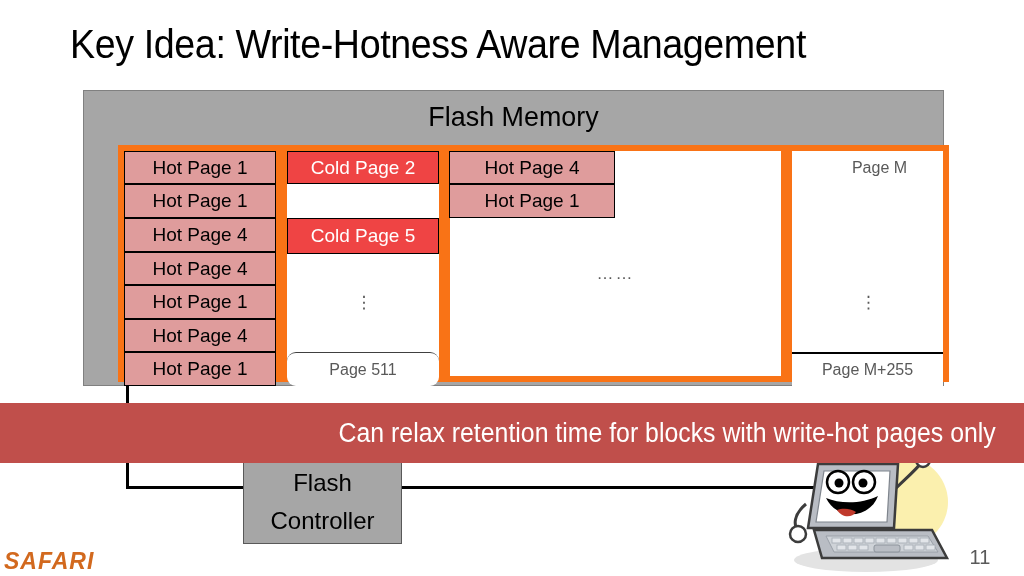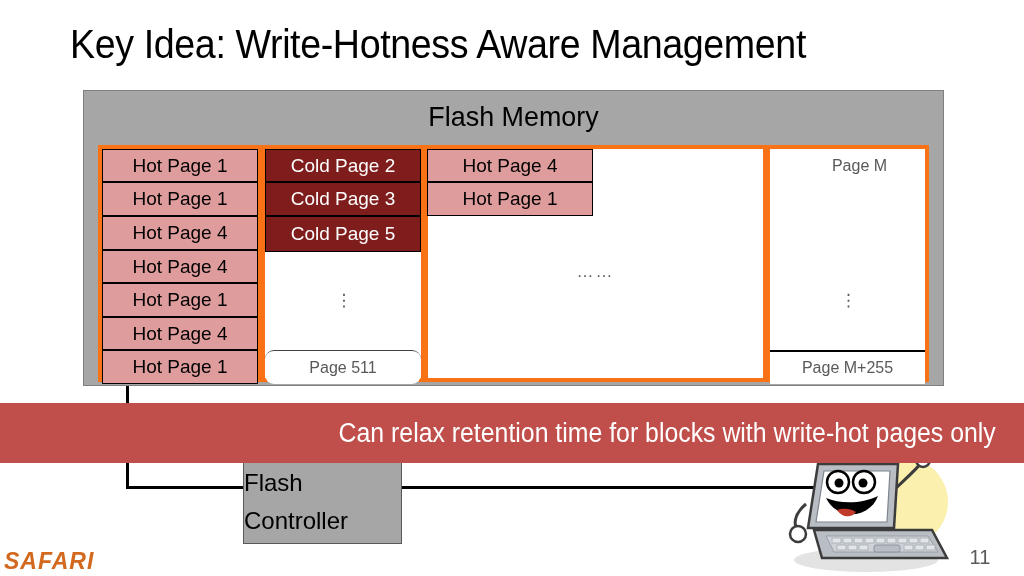--- a/index.html
+++ b/index.html
@@ -53,22 +53,23 @@
     font-size: 28px;
     line-height: 36px;
     color: #000000;
     transform: scaleX(0.96);
   }
 
   
   .block {
     position: absolute;
     background: #ffffff;
-    border: 4px solid #f97316;
+    border: 6px solid #f97316;
     box-sizing: border-box;
+    margin-left: 20px;
   }
   #block-1 { left: 98px;  top: 145px; width: 164px; height: 237px; }
   #block-2 { left: 261px; top: 145px; width: 164px; height: 237px; }
   #block-3 { left: 424px; top: 145px; width: 343px; height: 237px; }
   #block-4 { left: 766px; top: 145px; width: 163px; height: 237px; }
 
   .page-row {
     position: absolute;
     left: 0;
     width: 100%;
@@ -78,21 +79,21 @@
     justify-content: center;
     font-size: 19px;
     white-space: nowrap;
   }
   .page-row.hot {
     background: #df9c9c;
     border: 1px solid #000000;
     color: #000000;
   }
   .page-row.cold {
-    background: #7f1d1d;
+    background: #ef4444;
     border: 1px solid #000000;
     color: #ffffff;
   }
   .page-row.plain {
     background: #ffffff;
     border-top: 1px solid #404040;
     color: #595959;
     font-size: 16px;
   }
   .page-row.plain.first { border-top: none; }
@@ -151,20 +152,21 @@
     position: absolute;
     left: 243px;
     top: 460px;
     width: 159px;
     height: 84px;
     background: #a6a6a6;
     border: 1px solid #595959;
     box-sizing: border-box;
     display: flex;
     flex-direction: column;
+    align-items: center;
     justify-content: center;
     font-size: 24px;
     line-height: 38px;
     color: #000000;
   }
 
   
   #callout-banner {
     position: absolute;
     left: 0;
@@ -228,21 +230,20 @@
   <div class="page-row hot" style="top:33px;height:34px;">Hot Page 1</div>
   <div class="page-row hot" style="top:67px;height:34px;">Hot Page 4</div>
   <div class="page-row hot" style="top:101px;height:33px;">Hot Page 4</div>
   <div class="page-row hot" style="top:134px;height:34px;">Hot Page 1</div>
   <div class="page-row hot" style="top:168px;height:33px;">Hot Page 4</div>
   <div class="page-row hot" style="top:201px;height:34px;">Hot Page 1</div>
 </div>
 
 <div class="block" id="block-2">
   <div class="page-row cold" style="top:0px;height:33px;">Cold Page 2</div>
-  <div class="page-row cold" style="top:33px;height:34px;">Cold Page 3</div>
   <div class="page-row cold" style="top:67px;height:36px;">Cold Page 5</div>
   <div class="vdots" style="top:101px;height:100px;">⋮</div>
   <div class="page-row plain" style="top:201px;height:34px;border-radius:9px;">Page 511</div>
 </div>
 
 <div class="block" id="block-3">
   <div class="page-row hot narrow" style="top:0px;height:33px;">Hot Page 4</div>
   <div class="page-row hot narrow" style="top:33px;height:34px;">Hot Page 1</div>
   <div class="hdots" style="top:113px;">……</div>
 </div>

